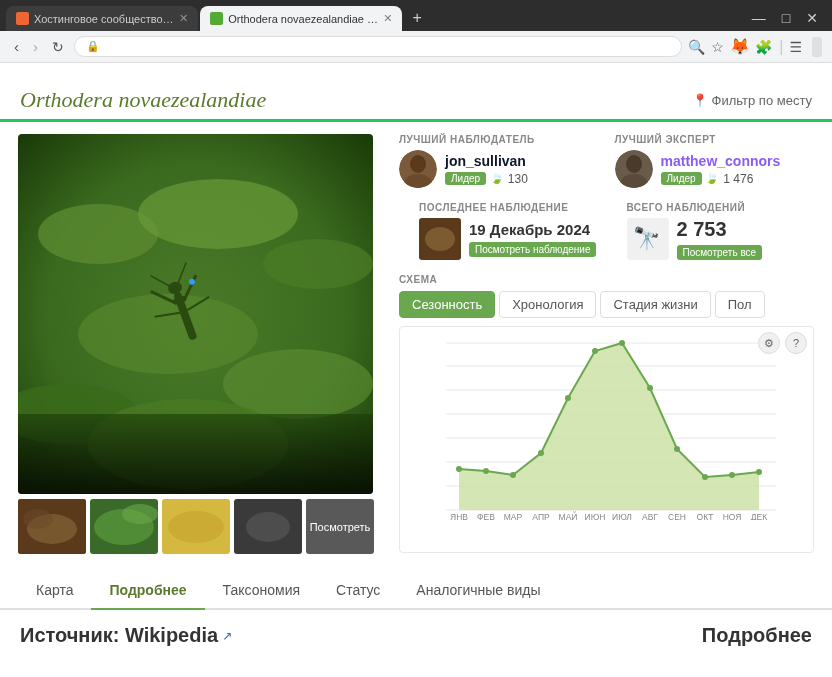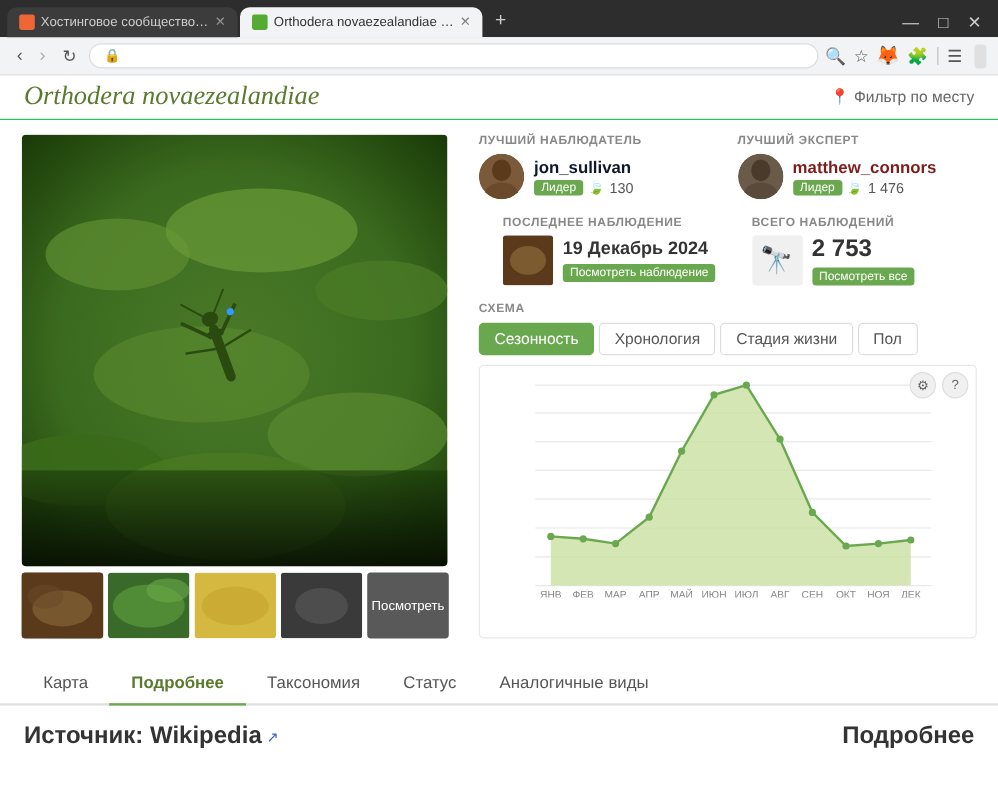--- a/index.html
+++ b/index.html
@@ -43,21 +43,21 @@
     <span style="font-size:16px;">🦊</span>
     <button style="background:none;border:none;cursor:pointer;color:#555;font-size:14px;">🧩</button>
     <span style="color:#ccc;">|</span>
     <button style="background:none;border:none;cursor:pointer;color:#555;font-size:14px;">☰</button>
     <div style="width:10px;height:20px;background:#e0e0e0;border-radius:3px;margin-left:4px;"></div>
   </div>
 </div>
 
 <div style="overflow-y:auto;height:calc(677px - 76px);background:#fff;">
 
-  <div style="padding:4px 20px 6px;display:flex;justify-content:space-between;border-bottom:1px solid #22c55e;">
+  <div style="padding:24px 20px 6px;display:flex;justify-content:space-between;border-bottom:3px solid #22c55e;">
     <h1 style="font-family:Georgia,serif;font-style:italic;font-size:22px;color:#5a7a2e;font-weight:normal;">Orthodera novaezealandiae</h1>
     <div style="color:#666;font-size:13px;cursor:pointer;display:flex;align-items:center;gap:3px;">
       <span>📍</span>
       <span>Фильтр по месту</span>
     </div>
   </div>
 
   <div style="display:flex;padding:12px 18px;gap:16px;">
 
     <div style="width:365px;flex-shrink:0;">
@@ -167,21 +167,21 @@
           <div style="font-size:10px;color:#888;text-transform:uppercase;letter-spacing:0.5px;margin-bottom:5px;font-weight:bold;">ЛУЧШИЙ ЭКСПЕРТ</div>
           <div style="display:flex;align-items:center;gap:8px;">
             <div style="width:38px;height:38px;border-radius:50%;overflow:hidden;">
               <svg width="38" height="38">
                   <rect width="38" height="38" rx="19" fill="#6a5a4a"></rect>
                   <ellipse cx="19" cy="14" rx="8" ry="9" fill="#4a3a2a"></ellipse>
                   <ellipse cx="19" cy="34" rx="14" ry="10" fill="#5a4a3a"></ellipse>
                 </svg>
             </div>
             <div style="display:flex;flex-direction:column;gap:3px;">
-              <span style="font-weight:bold;color:#7f1d1d;font-size:14px;cursor:pointer;">matthew_connors</span>
+              <span style="font-weight:bold;color:#8b5cf6;font-size:14px;cursor:pointer;">matthew_connors</span>
               <div style="display:flex;gap:4px;align-items:center;">
                 <span style="background:#6aa84f;color:#fff;font-size:10px;padding:1px 6px;border-radius:3px;">Лидер</span>
                 <span style="font-size:11px;">🍃</span>
                 <span style="color:#555;font-size:12px;">1 476</span>
               </div>
             </div>
           </div>
         </div>
       </div>
 

